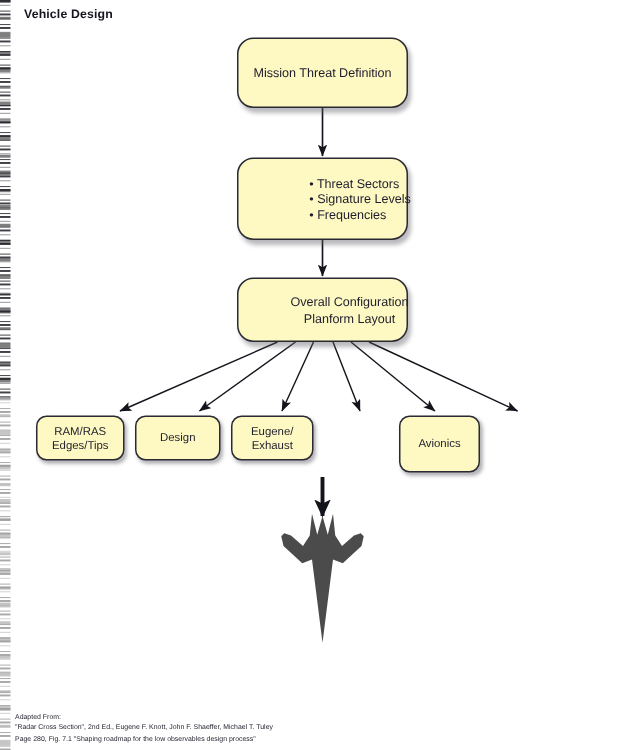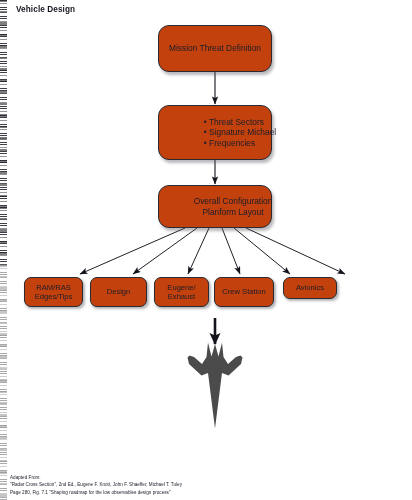--- a/index.html
+++ b/index.html
@@ -58,21 +58,21 @@
     color: #15151f;
   }
 
   
   .node {
     position: absolute;
     box-sizing: border-box;
     border: 1px solid #ララ;
     border: 1px solid #2a2a33;
     border-radius: 9px;
-    background: #c2410c;
+    background: #fef9c3;
     box-shadow: 2px 3px 3px rgba(90,90,100,.42);
     display: flex;
     align-items: center;
     justify-content: center;
     text-align: center;
     line-height: 1.22;
     color: #1d1d2b;
   }
   .node.primary {
     font-size: 8.4px;
@@ -160,21 +160,21 @@
 
   <div class="node primary" style="left:158px; top:25px; width:114px; height:47px;">
     <div class="lines">
       <div>Mission Threat Definition</div>
     </div>
   </div>
 
   <div class="node list" style="left:158px; top:105px; width:114px; height:55px;padding-left:48px;">
     <div class="lines">
       <div>• Threat Sectors</div>
-      <div>• Signature Michael</div>
+      <div>• Signature Levels</div>
       <div>• Frequencies</div>
     </div>
   </div>
 
   <div class="node primary" style="left:158px; top:185px; width:114px; height:43px;padding-left:36px;">
     <div class="lines">
       <div>Overall Configuration</div>
       <div>Planform Layout</div>
     </div>
   </div>
@@ -192,27 +192,22 @@
     </div>
   </div>
 
   <div class="node leaf" style="left:154px; top:277px; width:55px; height:30px;">
     <div class="lines">
       <div>Eugene/</div>
       <div>Exhaust</div>
     </div>
   </div>
 
-  <div class="node leaf" style="left:214px; top:277px; width:60px; height:30px;">
-    <div class="lines">
-      <div>Crew Station</div>
-    </div>
-  </div>
-
-  <div class="node leaf" style="left:283px; top:277px; width:54px; height:22px;">
+
+  <div class="node leaf" style="left:266px; top:277px; width:54px; height:38px;">
     <div class="lines">
       <div>Avionics</div>
     </div>
   </div>
 
 
   <svg id="plane" viewBox="0 0 62 88">
     <path fill="#4b4b4b" d="
       M24.0,0.5
       L27.5,14.5

